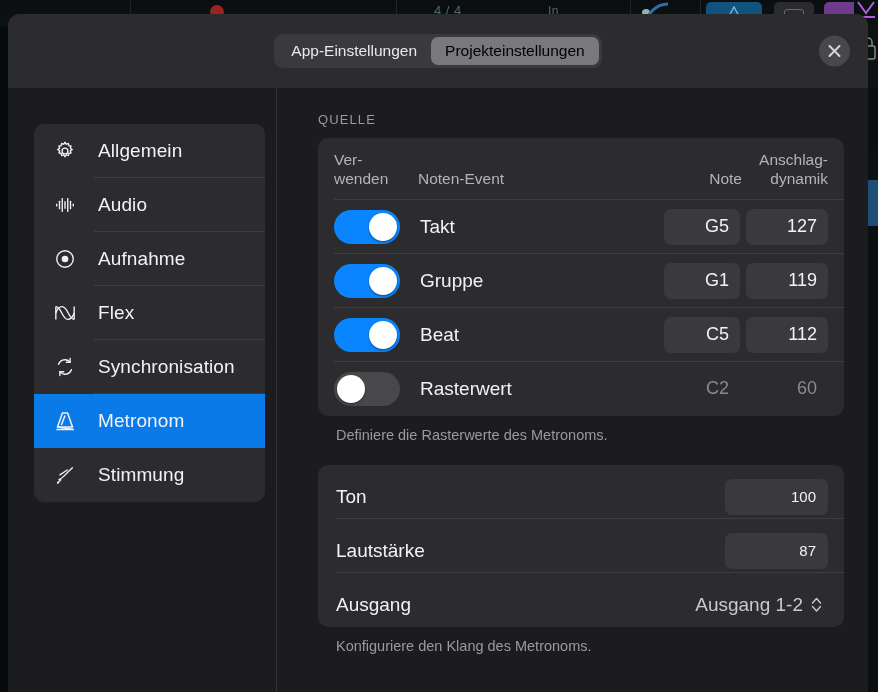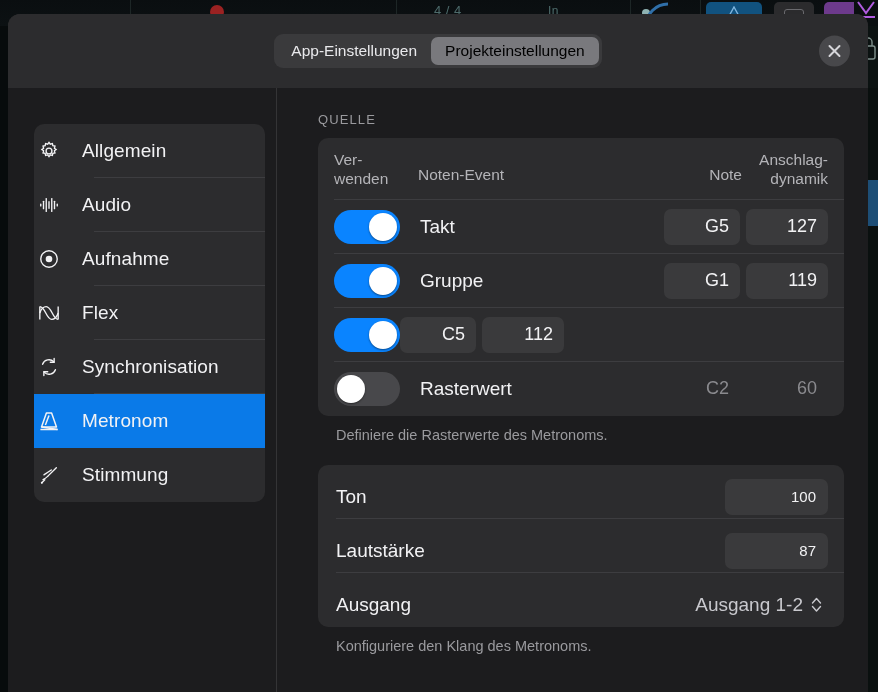--- a/index.html
+++ b/index.html
@@ -112,20 +112,21 @@
   }
   .side-list {
     background: #2c2c2e;
     border-radius: 10px;
     overflow: hidden;
   }
   .side-item {
     position: relative;
     height: 54px;
     display: flex; align-items: center;
+    padding-left: 16px;
     cursor: default;
   }
   .side-item.active { background: #0a7ae8; }
   .side-item .sep {
     position: absolute; left: 60px; right: 0; bottom: 0; height: 1px;
     background: #3d3d40;
   }
   .side-item.active .sep,
   .side-item.active + .side-item .sep { background: transparent; }
   .side-item:last-child .sep { background: transparent; }
@@ -160,21 +161,21 @@
     padding-left: 18px;
   }
 
   .card {
     background: #2c2c2e;
     border-radius: 10px;
     overflow: hidden;
   }
 
   .thead {
-    display: flex; align-items: center;
+    display: flex; align-items: flex-end;
     padding: 13px 16px 11px 16px;
     position: relative;
     border-radius: 20px;
   }
   .thead::after {
     content: ""; position: absolute; left: 16px; right: 0; bottom: 0;
     height: 1px; background: #3d3d40;
   }
   .th {
     font-size: 15.5px;
@@ -475,20 +476,21 @@
               </div>
             <div class="row-label">Gruppe</div>
             <div class="field">G1</div>
             <div class="field vel">119</div>
           </div>
 
           <div class="trow">
             <div class="toggle on">
                 <div class="knob"></div>
               </div>
+            <div class="row-label">Beat</div>
             <div class="field">C5</div>
             <div class="field vel">112</div>
           </div>
 
           <div class="trow">
             <div class="toggle">
                 <div class="knob"></div>
               </div>
             <div class="row-label">Rasterwert</div>
             <div class="field flat">C2</div>

